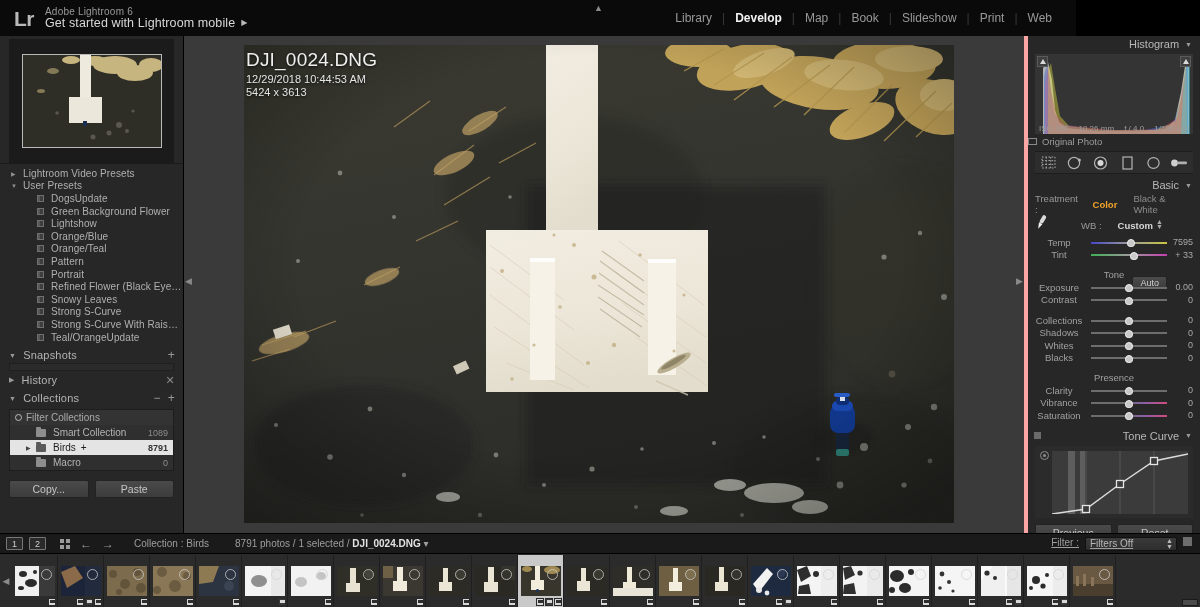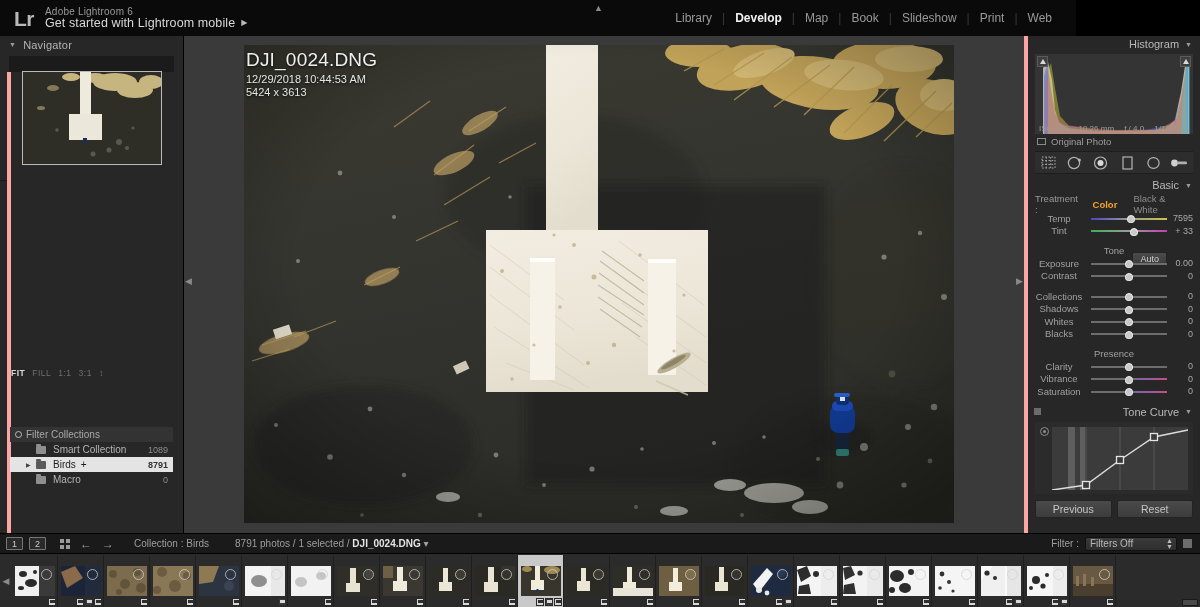--- a/index.html
+++ b/index.html
@@ -130,21 +130,21 @@
     position: absolute; top: 2px; width: 11px; height: 11px; background: #3f3f3f;
     border: 1px solid #5b5b5b; display:flex;align-items:center;justify-content:center;
   }
   .clip-box .tri { width:0;height:0;border-left:3.5px solid transparent;border-right:3.5px solid transparent;border-bottom:5px solid #d9d9d9;}
   .exif {
     position: absolute; bottom: 1px; left: 0; width: 100%;
     display: flex; justify-content: space-between; padding: 0 4px;
     font-size: 8px; color: #9c9c9c;
   }
   .orig-photo {
-    height: 14px; display: flex; align-items: center; padding-left: 9px;
+    height: 14px; display: flex; align-items: center; padding-left: 0;
     font-size: 9.5px; color: #9d9d9d; gap: 5px;
   }
   .orig-photo .sq { width: 9px; height: 7px; border: 1px solid #8a8a8a; }
 
   .toolstrip {
     margin: 3px 7px 0 7px; height: 23px; background: #2d2d2d;
     display: flex; align-items: center; justify-content: space-around;
     border-top: 1px solid #1d1d1d; border-bottom: 1px solid #1d1d1d;
   }
   .tool { width: 17px; height: 15px; display: flex; align-items: center; justify-content: center; }
@@ -230,21 +230,21 @@
     width: 17px; height: 13px; border: 1px solid #777; color: #ccc;
     font-size: 9px; display: flex; align-items: center; justify-content: center;
     margin-left: 6px; background: #2a2a2a; border-radius: 1px;
   }
   .bb-grid { margin-left: 14px; display: grid; grid-template-columns: repeat(2,4px); grid-template-rows: repeat(2,4px); gap: 2px; }
   .bb-grid i { background: #9a9a9a; display:block; width:4px; height:4px;}
   .bb-arrow { margin-left: 10px; color: #9a9a9a; font-size: 12px; }
   .bb-text { margin-left: 20px; font-size: 10px; color: #9e9e9e; }
   .bb-text2 { margin-left: 26px; font-size: 10px; color: #9e9e9e; }
   .bb-text2 b { color: #e2e2e2; font-weight: 700; }
-  .bb-filter { margin-left: auto; display: flex; align-items: center; gap: 6px; margin-right: 8px; font-size: 10px; color: #9e9e9e;}
+  .bb-filter { margin-left: auto; display: flex; align-items: flex-start; gap: 6px; margin-right: 8px; font-size: 10px; color: #9e9e9e; text-decoration: underline;}
   .filter-select {
     background: linear-gradient(#3a3a3a,#2e2e2e); border: 1px solid #111;
     border-radius: 2px; height: 14px; width: 92px; display: flex; align-items: center;
     padding: 0 4px; color: #b8b8b8; font-size: 10px; position: relative;
   }
   .filter-select .arr { position: absolute; right: 3px; font-size: 7px; line-height: .8; color: #bbb;}
   .filter-sq { width: 9px; height: 9px; background: #6d6d6d; }
 
   
   .filmstrip {
@@ -305,31 +305,20 @@
       <span class="m">Slideshow</span>
       <span class="sep">|</span>
       <span class="m">Print</span>
       <span class="sep">|</span>
       <span class="m">Web</span>
     </div>
   </div>
 
   <div class="left">
 
-    <div class="panel-head">
-      <span class="tw">▼</span>
-      <span>Navigator</span>
-      <span class="right">
-        <span class="on">FIT</span>
-        <span>FILL</span>
-        <span>1:1</span>
-        <span>3:1</span>
-        <span style="font-size:9px">↕</span>
-      </span>
-    </div>
 
     <div class="nav-preview">
       <div class="nav-img">
         <svg width="138" height="92" viewBox="0 0 138 92">
           <rect width="138" height="92" fill="#272620"></rect>
           <rect width="138" height="92" fill="#2e2d26"></rect>
           <g fill="#d8c48a" opacity="0.9">
             <ellipse cx="92" cy="10" rx="22" ry="9"></ellipse>
             <ellipse cx="112" cy="18" rx="18" ry="8"></ellipse>
             <ellipse cx="72" cy="6" rx="12" ry="5"></ellipse>
@@ -759,20 +748,33 @@
       <span>Basic</span>
       <span class="tw">▼</span>
     </div>
 
     <div class="treat-row">
       <span class="tlbl">Treatment :</span>
       <span class="opt active">Color</span>
       <span class="opt bw">Black &amp; White</span>
     </div>
 
+    <div class="wb-row">
+      <span class="eyedrop">
+        <svg width="22" height="20" viewBox="0 0 22 20">
+            <g transform="rotate(30 11 10)">
+              <rect x="4" y="3" width="4" height="9" rx="2" fill="#d9d9d9"></rect>
+              <path d="M4 12 L8 12 L6.6 18 Z" fill="#f0f0f0"></path>
+            </g>
+          </svg>
+      </span>
+      <span class="wblbl">WB :</span>
+      <span class="wbval">Custom</span>
+      <span class="stepper">▲<br>▼</span>
+    </div>
 
     <div class="slider-row">
       <span class="slbl">Temp</span>
       <span class="strack">
         <span class="sline" style="background:linear-gradient(90deg,#4747c9,#9b9b9b,#c9c43f)"></span>
         <span class="sknob" style="left:52%"></span>
       </span>
       <span class="sval">7595</span>
     </div>
     <div class="slider-row">

